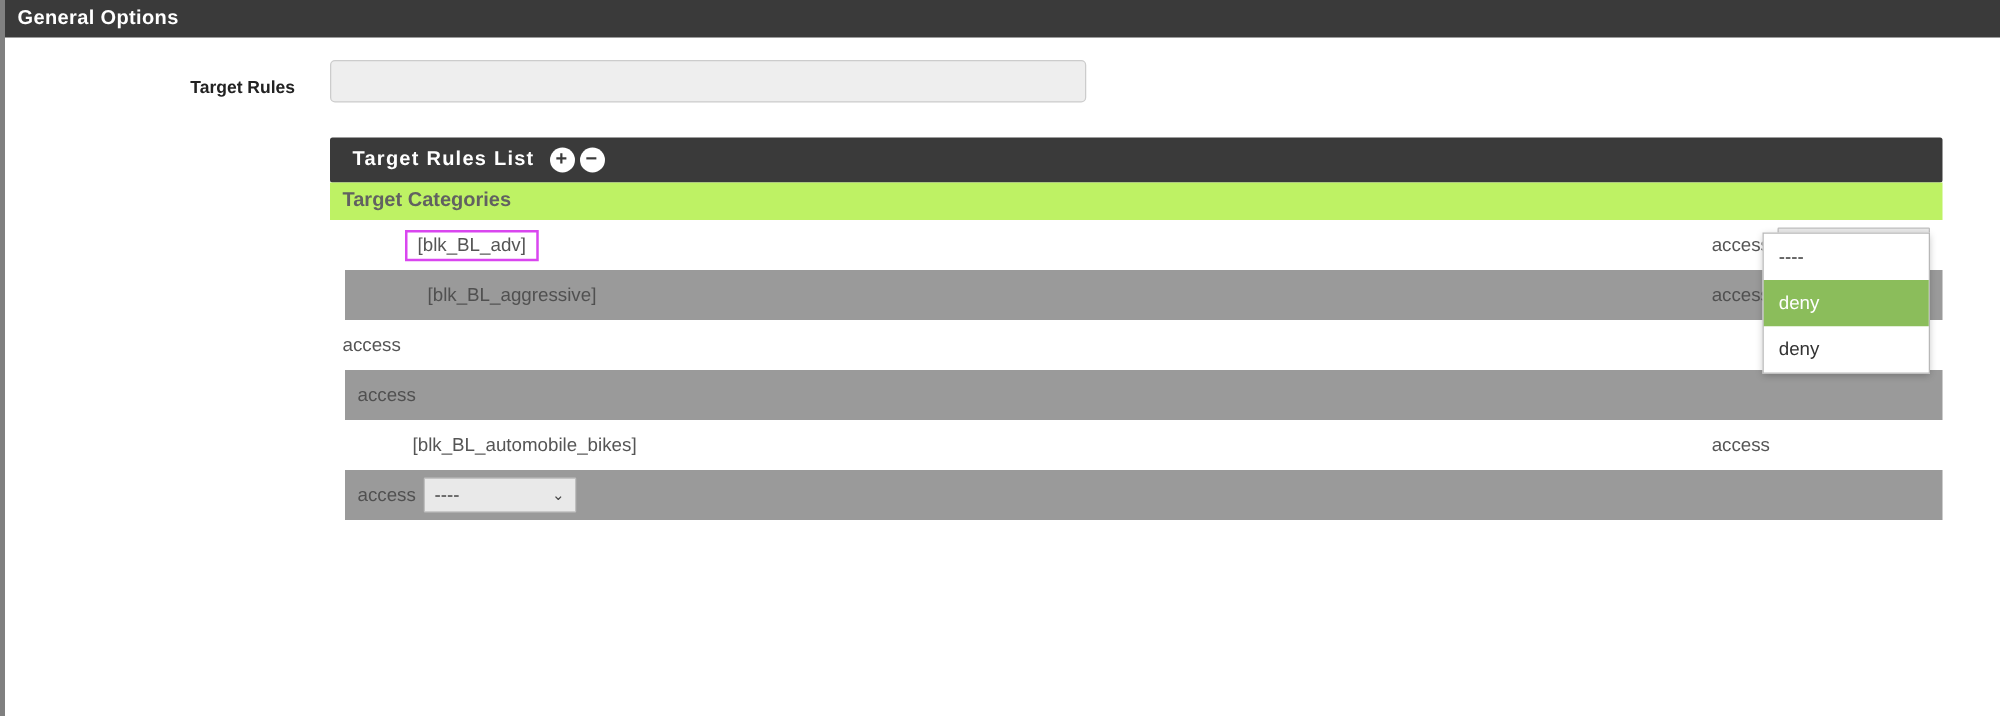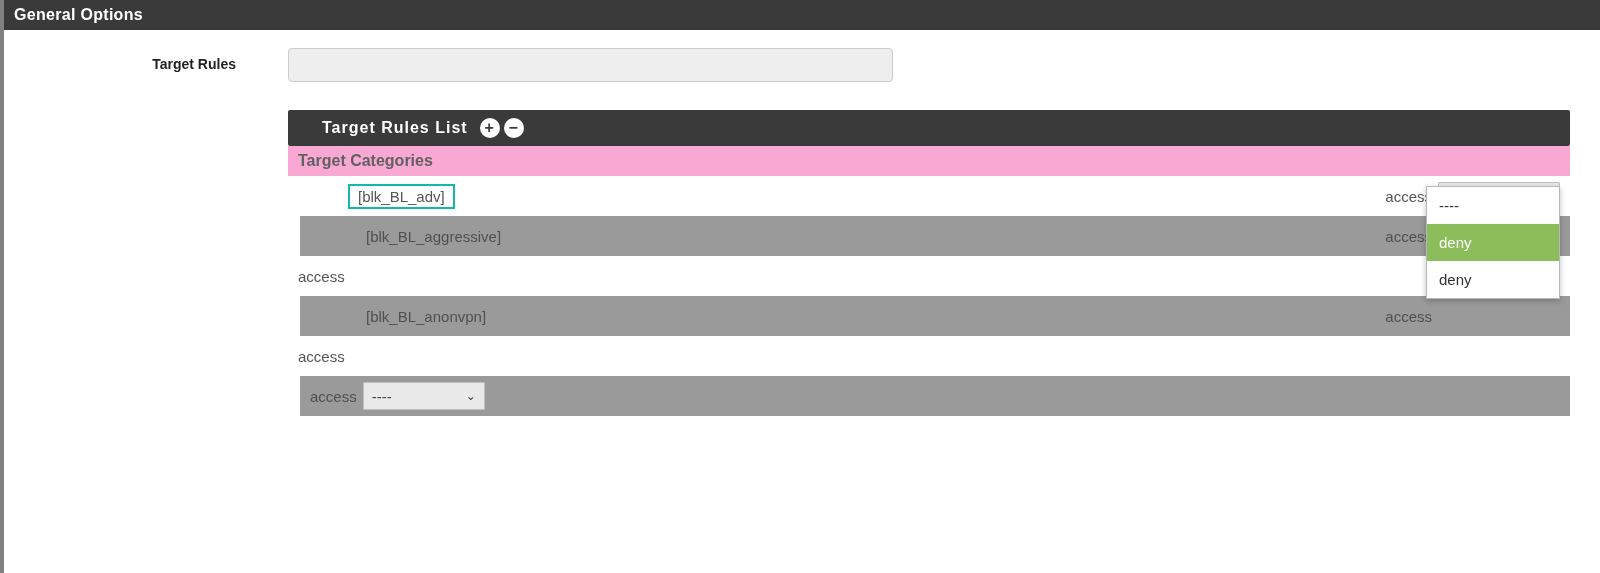--- a/index.html
+++ b/index.html
@@ -21,23 +21,22 @@
     padding: 6px 10px;
     font-size: 16px;
     font-weight: bold;
     letter-spacing: 0.3px;
   }
   .form-area {
     padding: 18px 30px 0 30px;
   }
   .form-row {
     display: flex;
-    align-items: flex-start;
+    align-items: center;
     margin-bottom: 28px;
-    gap: 24px;
   }
   .form-label {
     width: 230px;
     text-align: right;
     padding-right: 28px;
     padding-top: 8px;
     font-weight: bold;
     font-size: 14px;
     color: #222;
   }
@@ -49,21 +48,21 @@
     width: 605px;
     height: 34px;
     border: 1px solid #ccc;
     border-radius: 4px;
     background: #eeeeee;
     padding: 4px 8px;
   }
   .subheader {
     background: #3a3a3a;
     color: #fff;
-    padding: 8px 34px;
+    padding: 8px 18px;
     font-size: 16px;
     font-weight: bold;
     letter-spacing: 1px;
     display: flex;
     align-items: center;
     border-radius: 2px;
   }
   .subheader-title { margin-right: 8px; }
   .circ-btn {
     display: inline-flex;
@@ -80,21 +79,21 @@
     line-height: 1;
     font-size: 16px;
   }
   .hint {
     color: #6f6f6f;
     padding: 12px 2px 26px 2px;
     font-size: 15px;
   }
   .table-wrap { position: relative; }
   .cat-header {
-    background: #f9a8d4;
+    background: #bef264;
     color: #616161;
     font-weight: bold;
     padding: 6px 10px;
     font-size: 16px;
   }
   .cat-row {
     display: flex;
     align-items: center;
     padding: 0 10px;
     height: 40px;
@@ -104,21 +103,21 @@
   .cat-row.even { background: #9a9a9a; color: #505050; margin-left: 12px; }
   .cat-name {
     flex: 1;
     padding-left: 50px;
   }
   .cat-name .bracket {
     display: inline-block;
     padding: 1px 6px;
   }
   .cat-name .highlight {
-    border: 2px solid #14b8a6;
+    border: 2px solid #d946ef;
     padding: 2px 8px;
   }
   .access-label {
     padding-right: 6px;
   }
   .select-box {
     width: 122px;
     height: 28px;
     border: 1px solid #bfbfbf;
     background: #e9e9e9;
@@ -219,28 +218,28 @@
             <span class="access-label">access</span>
             <div class="behind-select"></div>
           </div>
 
           <div class="cat-row odd">
             <span class="access-label">access</span>
             <div class="behind-select"></div>
           </div>
 
           <div class="cat-row even">
+            <span class="access-label">access</span>
+            <div class="behind-select"></div>
+          </div>
+
+          <div class="cat-row odd">
             <div class="cat-name">
-              <span class="bracket">[blk_BL_anonvpn]</span>
-            </div>
-            <span class="access-label">access</span>
-            <div class="behind-select"></div>
-          </div>
-
-          <div class="cat-row odd">
+              <span class="bracket">[blk_BL_automobile_bikes]</span>
+            </div>
             <span class="access-label">access</span>
             <div class="behind-select"></div>
           </div>
 
           <div class="cat-row even">
             <span class="access-label">access</span>
             <div class="select-box">
               <span>----</span>
               <span class="chev">⌄</span>
             </div>

